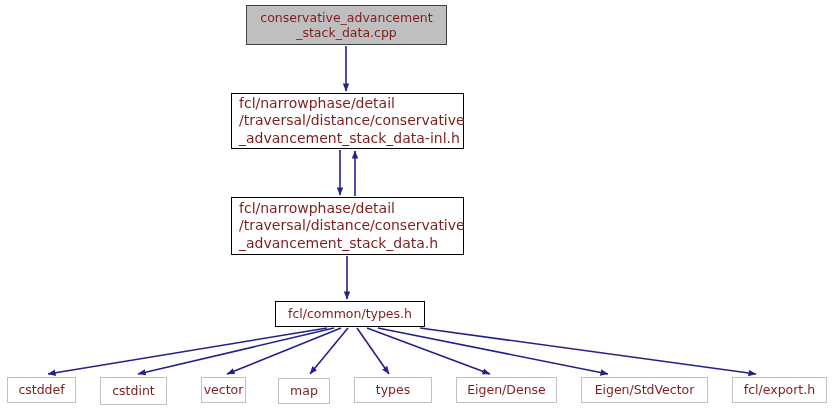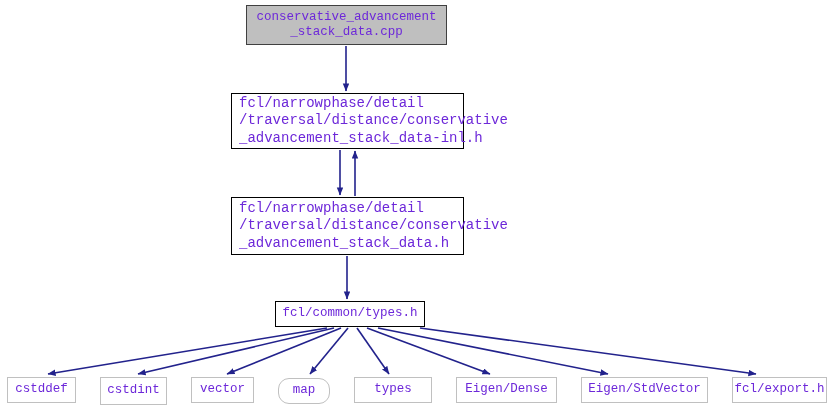--- a/index.html
+++ b/index.html
@@ -20,25 +20,24 @@
     width: 833px;
     height: 409px;
   }
   .node-box {
     position: absolute;
     box-sizing: border-box;
     display: flex;
     align-items: center;
     justify-content: center;
     text-align: center;
-    color: #6d28d9;
+    color: #7f1d1d;
     line-height: 1.22;
     white-space: pre-line;
     user-select: none;
-    font-family: Liberation Mono, monospace;
   }
   .node-root {
     background: #bfbfbf;
     border: 1px solid #404040;
     font-size: 12.5px;
   }
   .node-hdr {
     background: #ffffff;
     border: 1px solid #000000;
     font-size: 14px;
@@ -100,23 +99,23 @@
   <div class="node-box node-hdr" style="left:231px;top:197px;width:233px;height:58px;">fcl/narrowphase/detail
 /traversal/distance/conservative
 _advancement_stack_data.h</div>
 
   <div class="node-box node-leaf" style="left:7px;top:377px;width:69px;height:26px;">cstddef</div>
 
   <div class="node-box node-mid" style="left:275px;top:301px;width:150px;height:26px;">fcl/common/types.h</div>
 
   <div class="node-box node-leaf" style="left:100px;top:377px;width:67px;height:28px;">cstdint</div>
 
-  <div class="node-box node-leaf" style="left:191px;top:377px;width:63px;height:26px;">vector</div>
+  <div class="node-box node-leaf" style="left:201px;top:377px;width:45px;height:26px;">vector</div>
 
-  <div class="node-box node-leaf" style="left:278px;top:378px;width:52px;height:26px;border-radius:11px;">map</div>
+  <div class="node-box node-leaf" style="left:278px;top:378px;width:52px;height:26px;">map</div>
 
   <div class="node-box node-leaf" style="left:354px;top:377px;width:78px;height:26px;">types</div>
 
   <div class="node-box node-leaf" style="left:456px;top:377px;width:101px;height:26px;">Eigen/Dense</div>
 
   <div class="node-box node-leaf" style="left:732px;top:377px;width:95px;height:26px;">fcl/export.h</div>
 
   <div class="node-box node-leaf" style="left:581px;top:377px;width:127px;height:26px;">Eigen/StdVector</div>
 
 </div>

